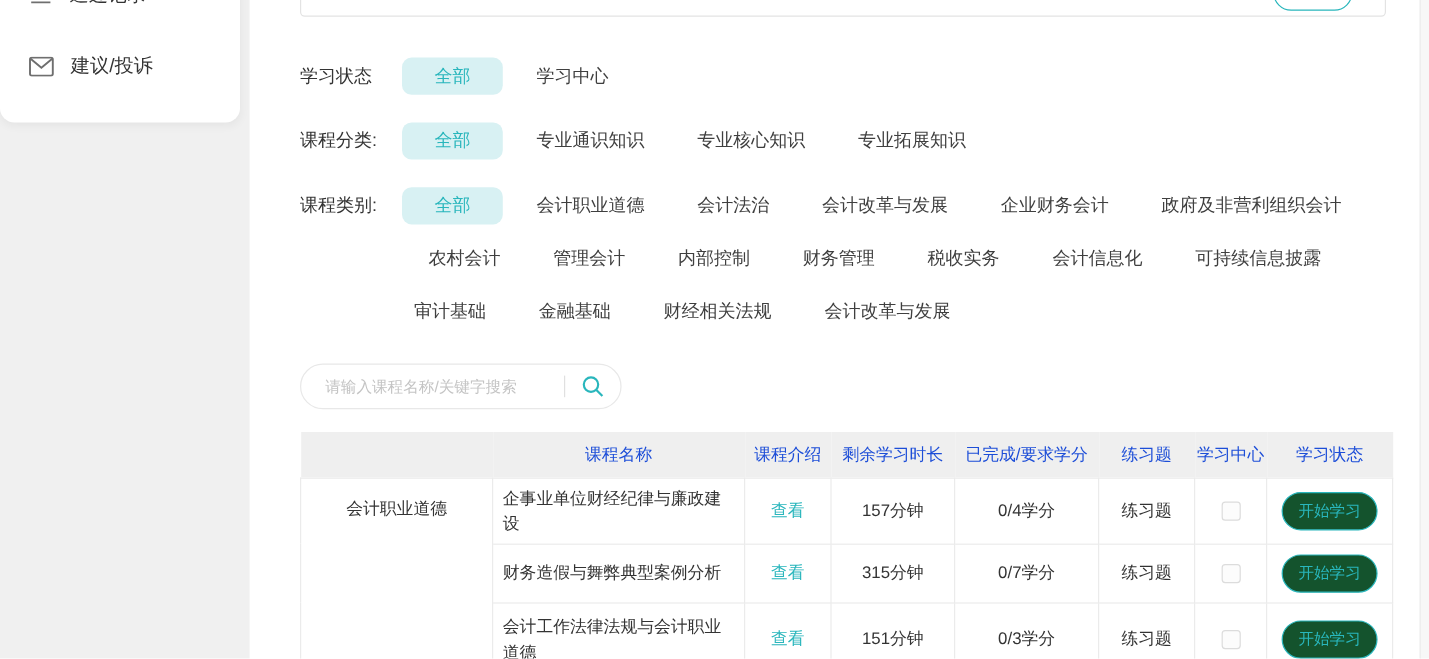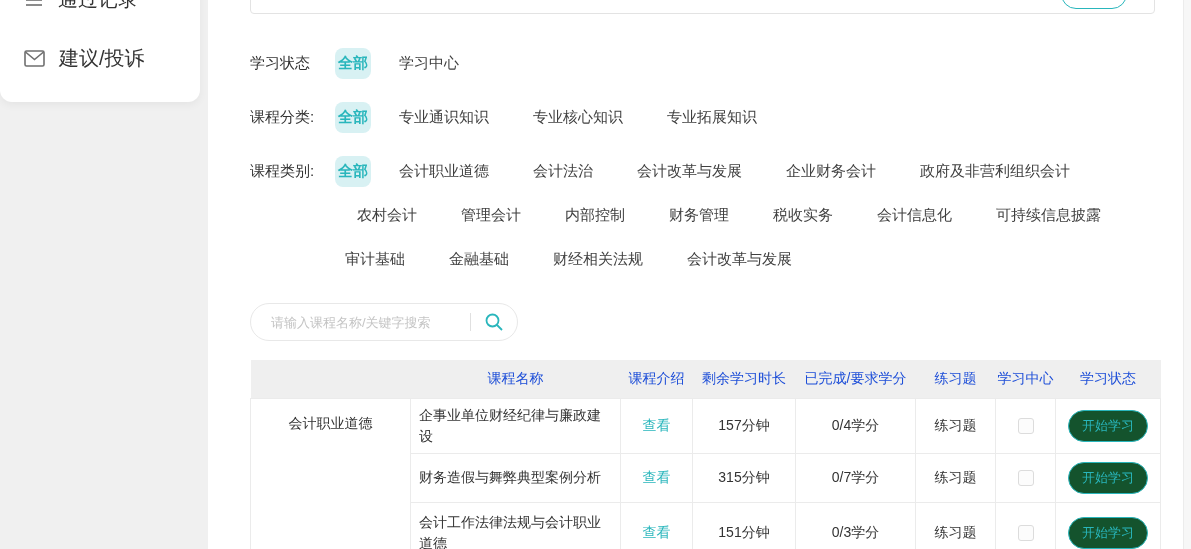--- a/index.html
+++ b/index.html
@@ -5,34 +5,34 @@
   * { margin:0; padding:0; box-sizing:border-box; }
   :root { --accent:#29b6bc; --pillbg:#d8f1f3; --border:#ebebeb; }
   body { font-family:"Liberation Sans", sans-serif; }
   .page { position:relative; width:1191px; height:549px; background:#fff; overflow:hidden; }
 
   
   .left-bg { position:absolute; left:0; top:0; width:208px; height:549px; background:#f0f0f0; }
   .sidebar-card { position:absolute; left:0; top:-20px; width:200px; height:122px; background:#fff;
                   border-radius:0 0 12px 12px; box-shadow:0 3px 8px rgba(0,0,0,.05); }
   .side-item { position:absolute; left:24px; display:flex; align-items:center; gap:14px;
-               font-size:20px; color:#333; white-space:nowrap; cursor:pointer; }
+               font-size:16px; color:#333; white-space:nowrap; cursor:pointer; }
   .side-item .icn { display:flex; align-items:center; }
   .side-item svg { stroke:#6f6f6f; }
 
   
   .top-input { position:absolute; left:250px; top:-31px; width:905px; height:45px; background:#fff;
                border:1px solid #e3e3e3; border-radius:4px; }
   .top-btn { position:absolute; right:27px; bottom:4px; width:66px; height:30px; background:#fff;
              border:1px solid var(--accent); border-radius:16px; cursor:pointer; }
 
   
   .frow { position:absolute; display:flex; align-items:center; height:30px; font-size:15px; color:#3f3f3f; }
   .flabel { width:85px; color:#333; flex:none; }
-  .pill { background:var(--pillbg); color:var(--accent); font-weight:bold; padding:6px 3px;
+  .pill { background:var(--pillbg); color:var(--accent); font-weight:normal; padding:6px 27px;
           border-radius:8px; margin-right:28px; cursor:pointer; }
   .opts { display:flex; align-items:center; column-gap:44px; }
   .opts .opt { cursor:pointer; white-space:nowrap; }
 
   
   .search-box { position:absolute; left:250px; top:303px; width:268px; height:38px; border:1px solid #e8e8e8;
                 border-radius:19px; display:flex; align-items:center; background:#fff; }
   .search-box input { flex:1; border:none; outline:none; font-size:13px; color:#333; padding-left:20px;
                       background:transparent; font-family:"Liberation Sans", sans-serif; }
   .search-box input::placeholder { color:#c4c4c4; }

